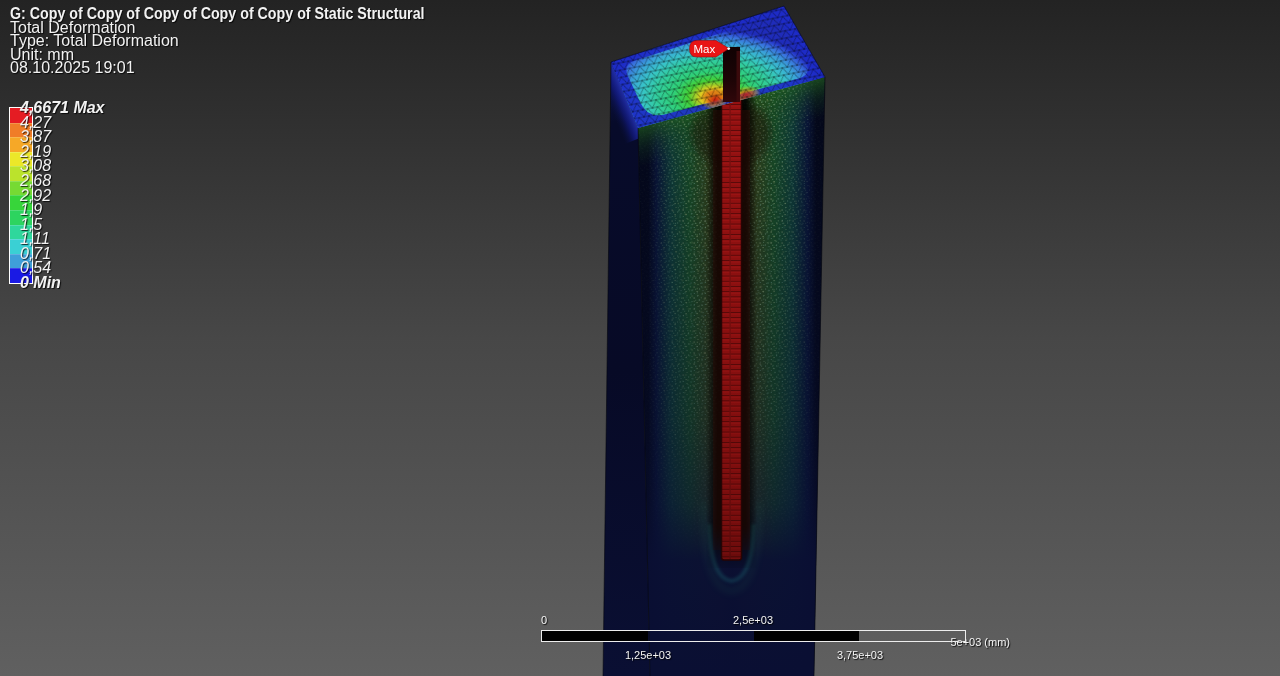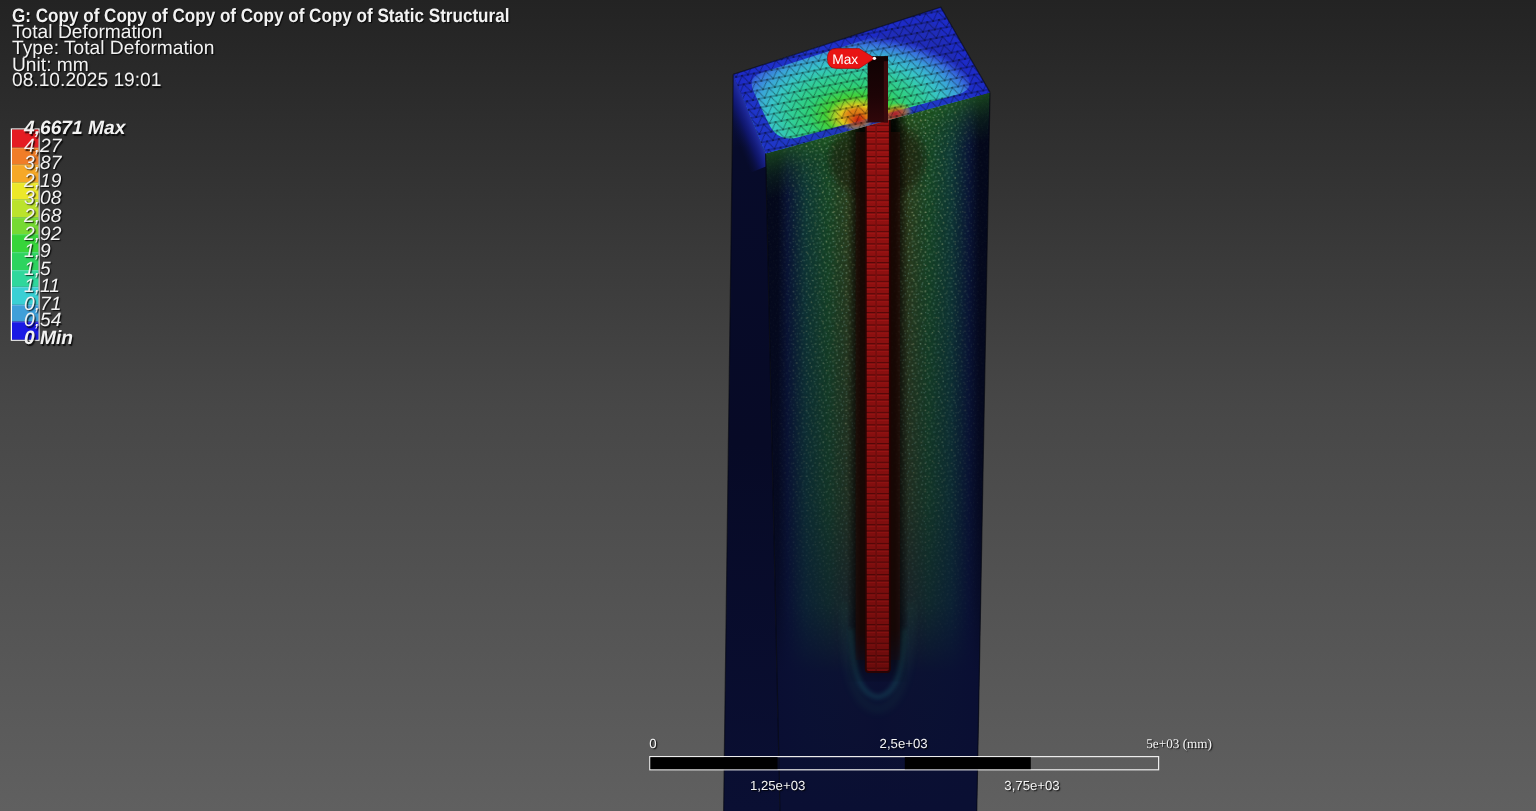--- a/index.html
+++ b/index.html
@@ -276,15 +276,15 @@
   <div class="ll" style="top:161.4px">0,54</div>
   <div class="ll b" style="top:176px">0 Min</div>
 </div>
 
 <div id="ruler">
     <div class="q1"></div>
     <div class="q3"></div>
   </div>
 <div class="rl" style="left:541px;top:614px;">0</div>
 <div class="rl" style="left:753px;top:614px;transform:translateX(-50%);">2,5e+03</div>
-<div class="rl" style="left:1010px;top:614px;transform:translateX(-100%);font-family:Liberation Serif, serif;">5e+03 (mm)</div>
+<div class="rl" style="left:1010px;top:636px;transform:translateX(-100%);">5e+03 (mm)</div>
 <div class="rl" style="left:648px;top:649px;transform:translateX(-50%);text-align:right;">1,25e+03</div>
 <div class="rl" style="left:860px;top:649px;transform:translateX(-50%);">3,75e+03</div>
 
 </body></html>

